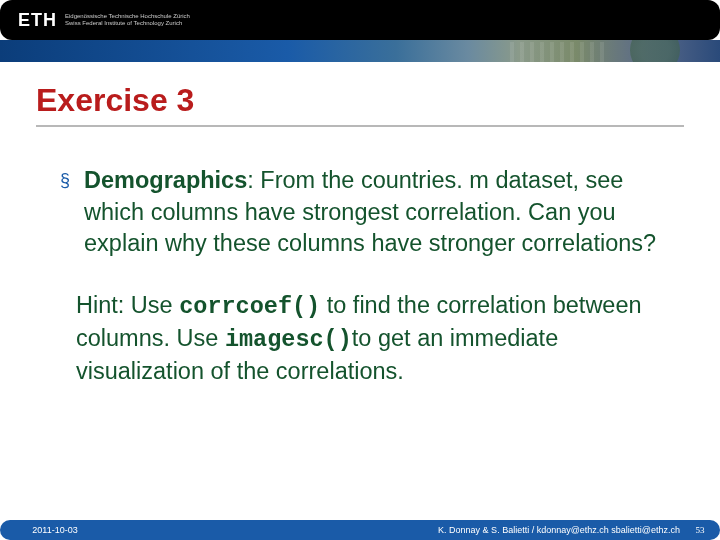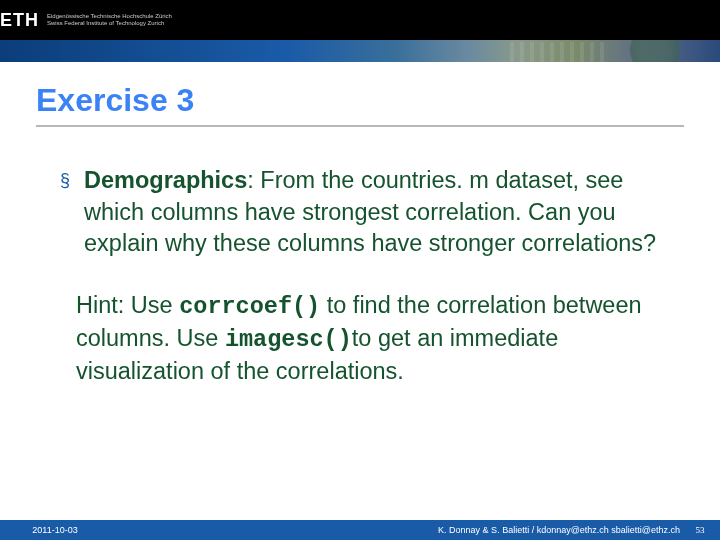--- a/index.html
+++ b/index.html
@@ -14,21 +14,22 @@
   .header {
     width: 100%;
     height: 62px;
     position: relative;
   }
   .header-top {
     height: 40px;
     background: #000000;
     display: flex;
     align-items: center;
-    padding-left: 0;
+    padding-left: 18px;
+    border-radius: 12px;
   }
   .eth-logo {
     color: #ffffff;
     font-weight: bold;
     font-size: 18px;
     letter-spacing: 1px;
     margin-right: 8px;
   }
   .eth-subtitle {
     color: #cccccc;
@@ -56,21 +57,21 @@
     content: "";
     position: absolute;
     right: 110px;
     top: 2px;
     width: 100px;
     height: 20px;
     background: repeating-linear-gradient(90deg, rgba(255,255,255,0.2) 0 4px, transparent 4px 10px);
     opacity: 0.45;
   }
   .title {
-    color: #3b82f6;
+    color: #b91c1c;
     font-size: 32px;
     font-weight: bold;
     margin: 20px 0 0 36px;
   }
   .title-underline {
     margin: 6px 36px 0 36px;
     height: 2px;
     background: #b8b8b8;
   }
   .content {
@@ -102,20 +103,21 @@
     position: absolute;
     bottom: 0;
     left: 0;
     width: 100%;
     height: 20px;
     background: #1a5ba8;
     display: flex;
     align-items: center;
     color: #ffffff;
     font-size: 9px;
+    border-radius: 10px;
   }
   .footer-date {
     width: 110px;
     text-align: center;
   }
   .footer-credits {
     flex: 1;
     text-align: right;
   }
   .footer-num {

